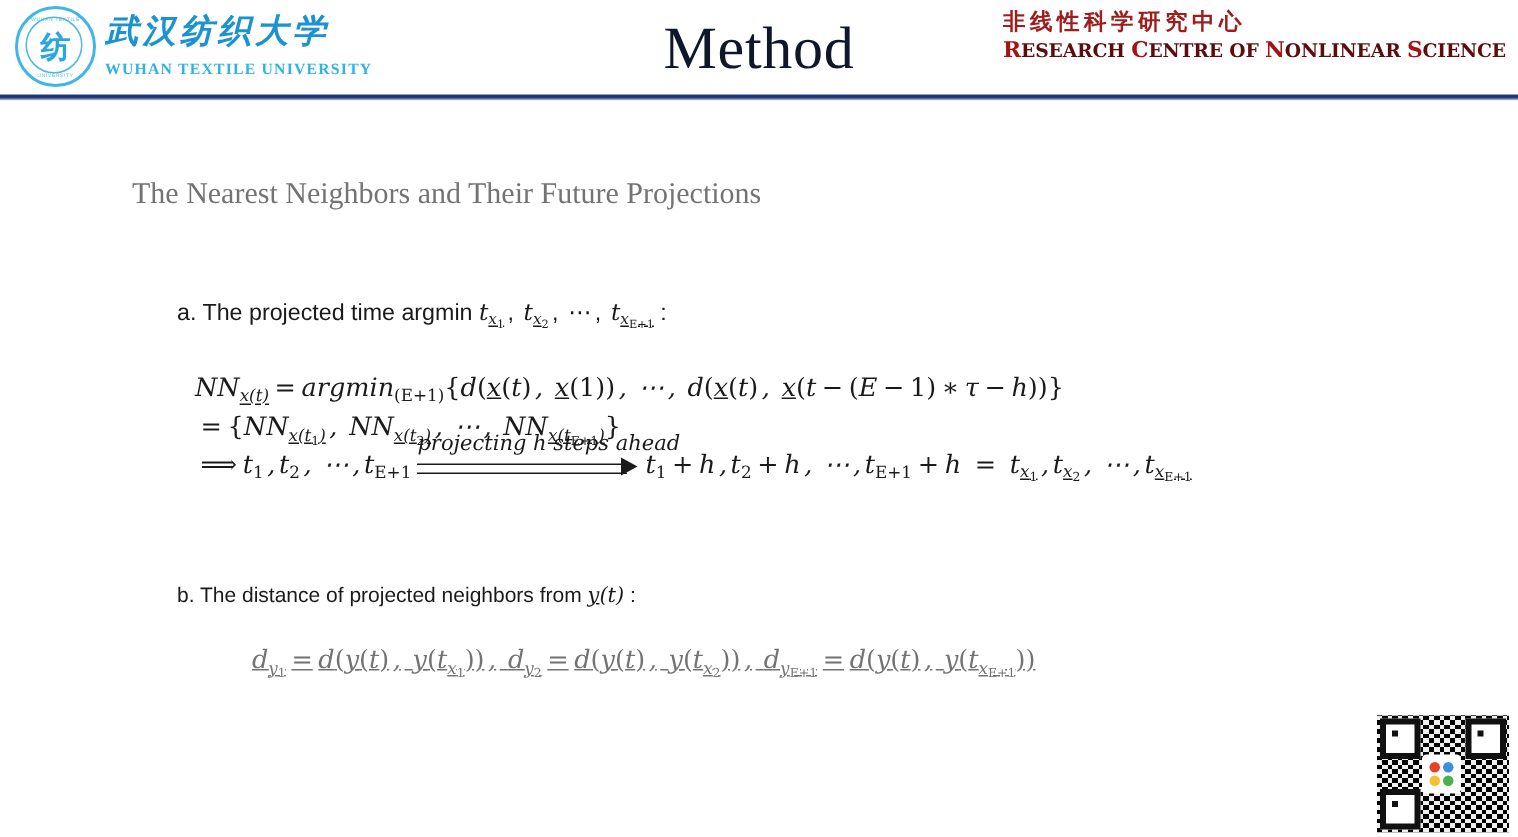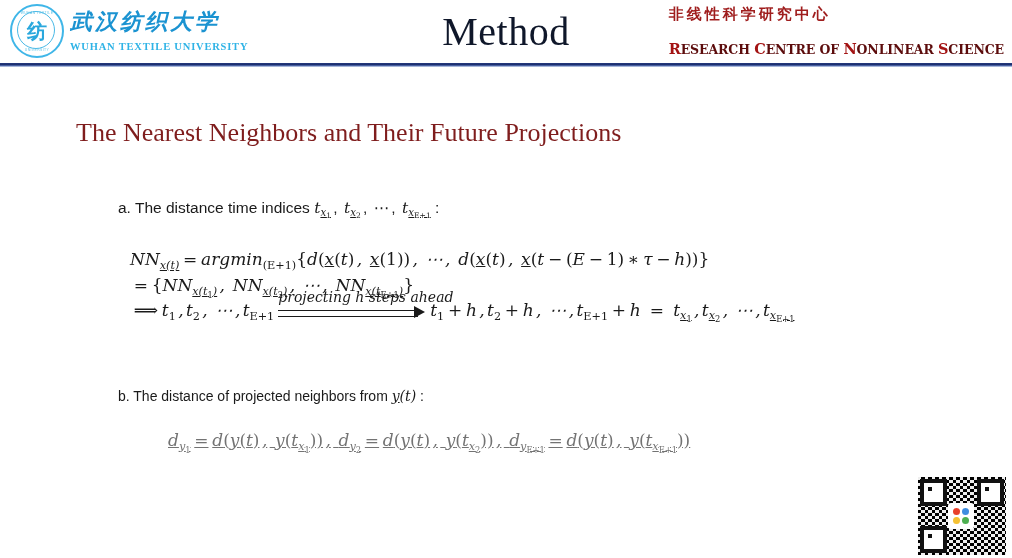--- a/index.html
+++ b/index.html
@@ -108,44 +108,44 @@
   }
   .center-cn {
     font-family: "DejaVu Sans", sans-serif;
     font-size: 15px;
     font-weight: bold;
     color: #9f1d1d;
     letter-spacing: 3px;
     white-space: nowrap;
   }
   .center-en {
-    margin-top: 18px;
+    margin-top: 3px;
     font-family: "DejaVu Serif", serif;
     font-size: 12.5px;
     font-weight: bold;
     color: #5c0c0c;
     letter-spacing: -.1px;
     white-space: nowrap;
   }
   .center-en .cap { font-size: 14.5px; color: #a31313; }
 
   .header-rule {
     position: absolute;
     left: 0; top: 63px;
     width: 1012px; height: 4px;
     background: linear-gradient(to bottom, #24397d 0%, #1c2f6e 45%, #5a74b5 70%, #dfe6f3 100%);
   }
 
   
   .section-heading {
     position: absolute;
-    left: 76px; top: 118px;
+    left: 88px; top: 118px;
     font-family: "Liberation Serif", serif;
-    font-size: 26px;
-    color: #7f1d1d;
+    font-size: 20px;
+    color: #737373;
     white-space: nowrap;
   }
 
   .item-a {
     position: absolute;
     left: 118px; top: 199px;
     font-size: 15.5px;
     color: #1a1a1a;
     white-space: nowrap;
   }
@@ -301,21 +301,21 @@
     <div class="center-cn">非线性科学研究中心</div>
     <div class="center-en"><span class="cap">R</span>ESEARCH <span class="cap">C</span>ENTRE OF <span class="cap">N</span>ONLINEAR <span class="cap">S</span>CIENCE</div>
   </div>
 
   <div class="header-rule"></div>
 </div>
 
 <div class="section-heading">The Nearest Neighbors and Their Future Projections</div>
 
 <div class="item-a">
-  <span>a. The distance time indices </span><span class="mi">t<sub class="ul">x<sub class="mr">1</sub></sub></span><span class="sp">,</span>
+  <span>a. The projected time argmin </span><span class="mi">t<sub class="ul">x<sub class="mr">1</sub></sub></span><span class="sp">,</span>
   <span class="mi">t<sub class="ul">x<sub class="mr">2</sub></sub></span><span class="sp">,</span> ⋯<span class="sp">,</span>
   <span class="mi">t<sub class="ul">x<sub class="mr">E+1</sub></sub></span> <span>:</span>
 </div>
 
 <div class="eq-block">
 
   <div class="eq-line">
     <span class="mi">NN</span><sub class="ul">x(t)</sub><span class="op">=</span><span class="mi">argmin</span><sub class="mr">(E+1)</sub><span class="mr">{</span><span class="mi">d</span><span class="mr">(</span><span class="mi ul">x</span><span class="mr">(</span><span class="mi">t</span><span class="mr">)</span><span class="sp">,</span> <span class="mi ul">x</span><span class="mr">(1))</span><span class="sp">,</span> ⋯<span class="sp">,</span> <span class="mi">d</span><span class="mr">(</span><span class="mi ul">x</span><span class="mr">(</span><span class="mi">t</span><span class="mr">)</span><span class="sp">,</span> <span class="mi ul">x</span><span class="mr">(</span><span class="mi">t</span><span class="op">−</span><span class="mr">(</span><span class="mi">E</span><span class="op">−</span><span class="mr">1)</span><span class="op">∗</span><span class="mi">τ</span><span class="op">−</span><span class="mi">h</span><span class="mr">))}</span>
   </div>
 

